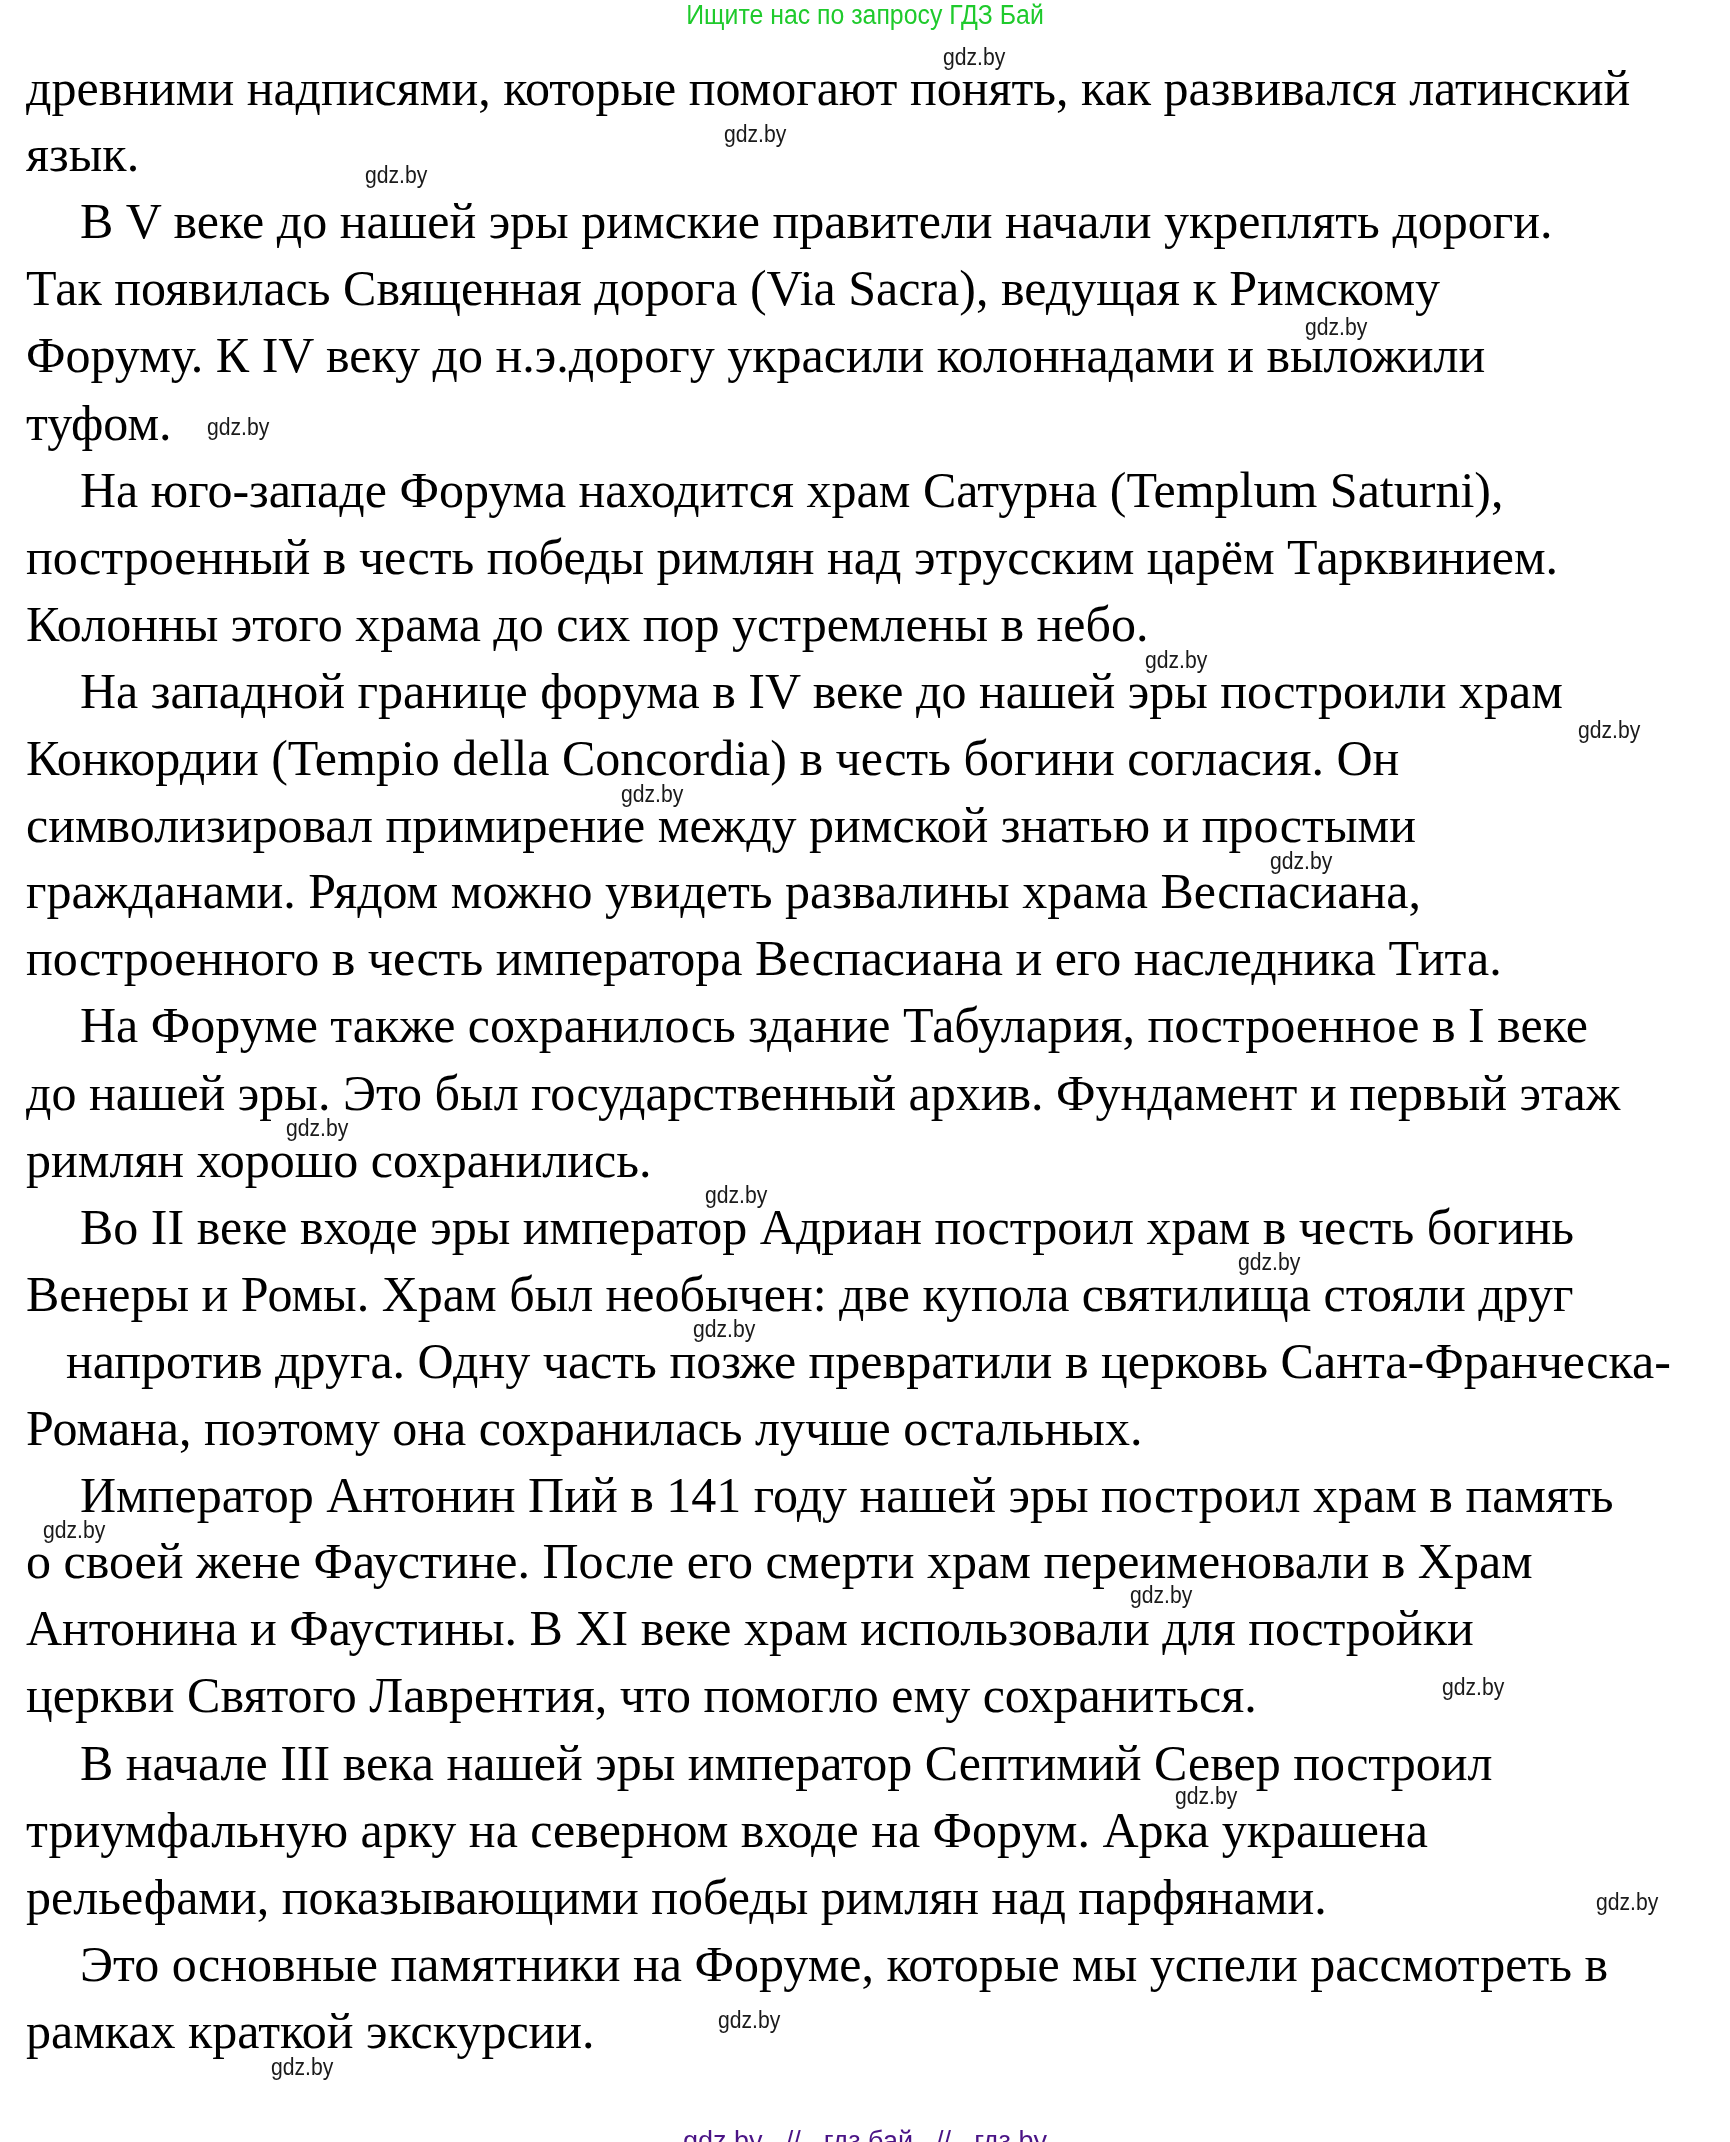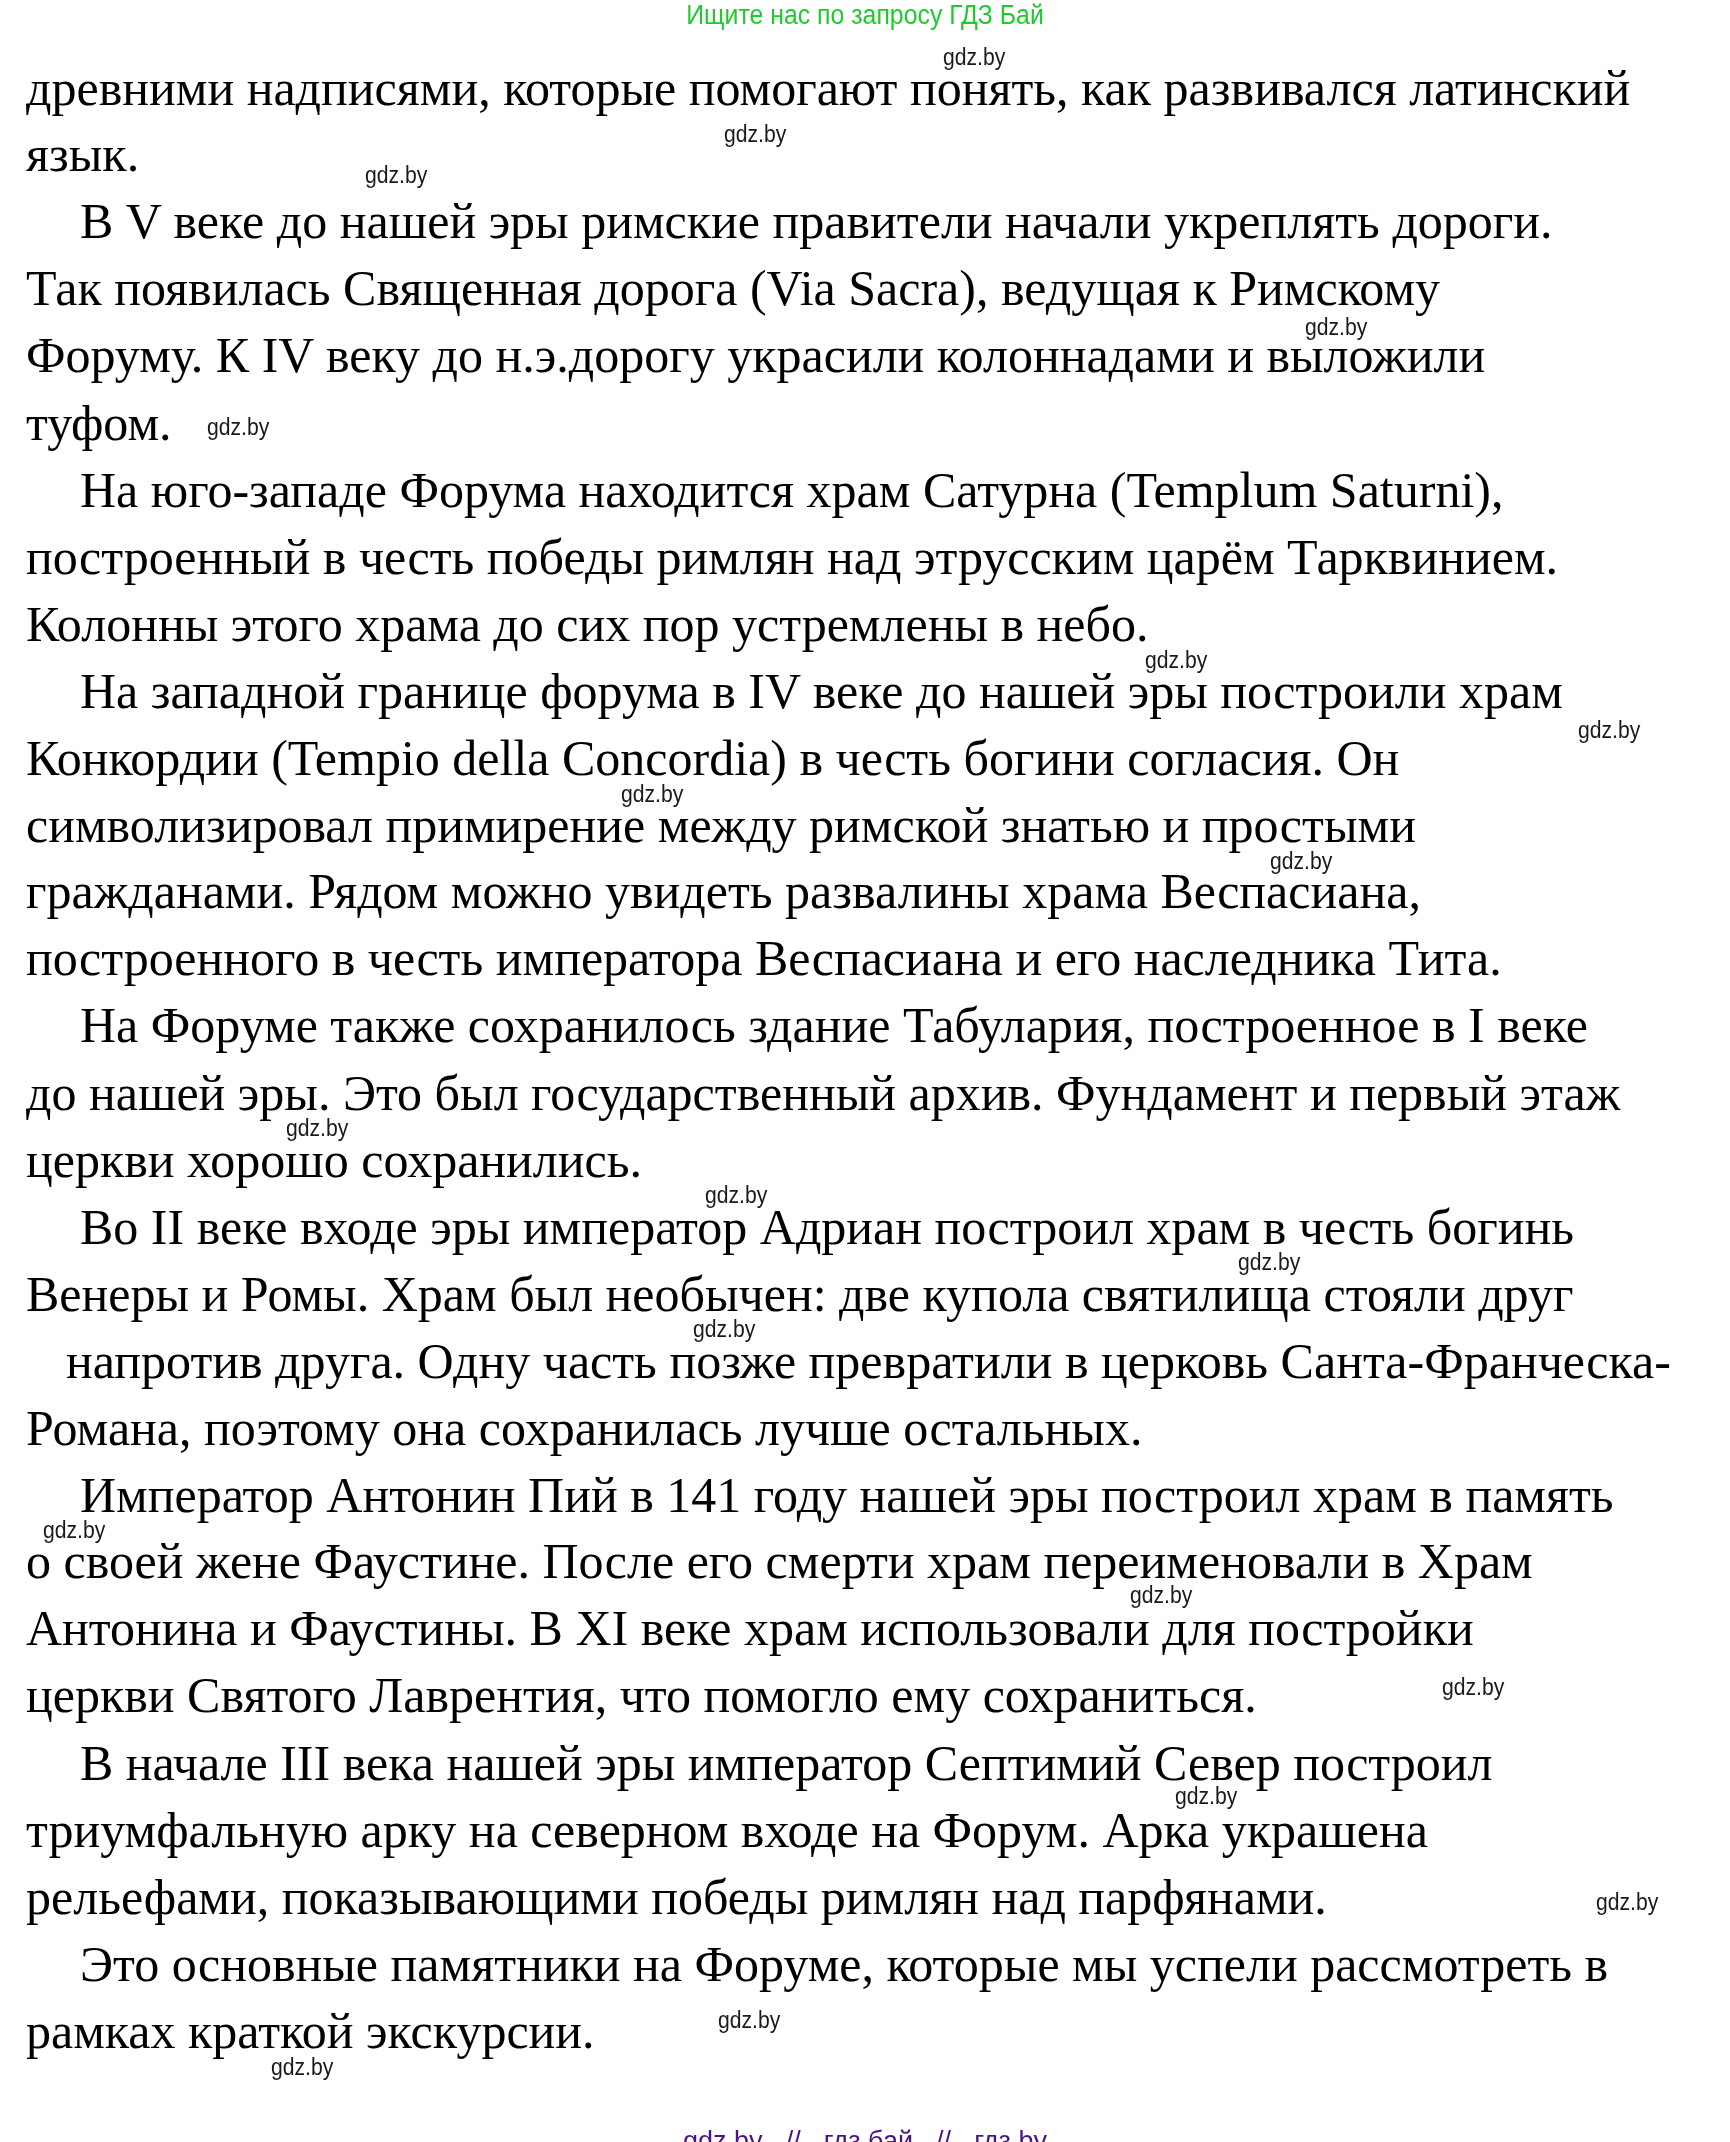--- a/index.html
+++ b/index.html
@@ -47,21 +47,21 @@
       <div class="body-line" style="left: 80px; top: 465px;">На юго-западе Форума находится храм Сатурна (Templum Saturni),</div>
       <div class="body-line" style="left: 26px; top: 532px;">построенный в честь победы римлян над этрусским царём Тарквинием.</div>
       <div class="body-line" style="left: 26px; top: 599px;">Колонны этого храма до сих пор устремлены в небо.</div>
       <div class="body-line" style="left: 80px; top: 666px;">На западной границе форума в IV веке до нашей эры построили храм</div>
       <div class="body-line" style="left: 26px; top: 733px;">Конкордии (Tempio della Concordia) в честь богини согласия. Он</div>
       <div class="body-line" style="left: 26px; top: 800px;">символизировал примирение между римской знатью и простыми</div>
       <div class="body-line" style="left: 26px; top: 866px;">гражданами. Рядом можно увидеть развалины храма Веспасиана,</div>
       <div class="body-line" style="left: 26px; top: 933px;">построенного в честь императора Веспасиана и его наследника Тита.</div>
       <div class="body-line" style="left: 80px; top: 1000px;">На Форуме также сохранилось здание Табулария, построенное в I веке</div>
       <div class="body-line" style="left: 26px; top: 1068px;">до нашей эры. Это был государственный архив. Фундамент и первый этаж</div>
-      <div class="body-line" style="left: 26px; top: 1135px;">церкви хорошо сохранились.</div>
+      <div class="body-line" style="left: 26px; top: 1135px;">римлян хорошо сохранились.</div>
       <div class="body-line" style="left: 80px; top: 1202px;">Во II веке входе эры император Адриан построил храм в честь богинь</div>
       <div class="body-line" style="left: 26px; top: 1269px;">Венеры и Ромы. Храм был необычен: две купола святилища стояли друг</div>
       <div class="body-line" style="left: 26px; top: 1336px; margin-left: 40px;">напротив друга. Одну часть позже превратили в церковь Санта-Франческа-</div>
       <div class="body-line" style="left: 26px; top: 1403px;">Романа, поэтому она сохранилась лучше остальных.</div>
       <div class="body-line" style="left: 80px; top: 1470px;">Император Антонин Пий в 141 году нашей эры построил храм в память</div>
       <div class="body-line" style="left: 26px; top: 1536px;">о своей жене Фаустине. После его смерти храм переименовали в Храм</div>
       <div class="body-line" style="left: 26px; top: 1603px;">Антонина и Фаустины. В XI веке храм использовали для постройки</div>
       <div class="body-line" style="left: 26px; top: 1670px;">церкви Святого Лаврентия, что помогло ему сохраниться.</div>
       <div class="body-line" style="left: 80px; top: 1738px;">В начале III века нашей эры император Септимий Север построил</div>
       <div class="body-line" style="left: 26px; top: 1805px;">триумфальную арку на северном входе на Форум. Арка украшена</div>

